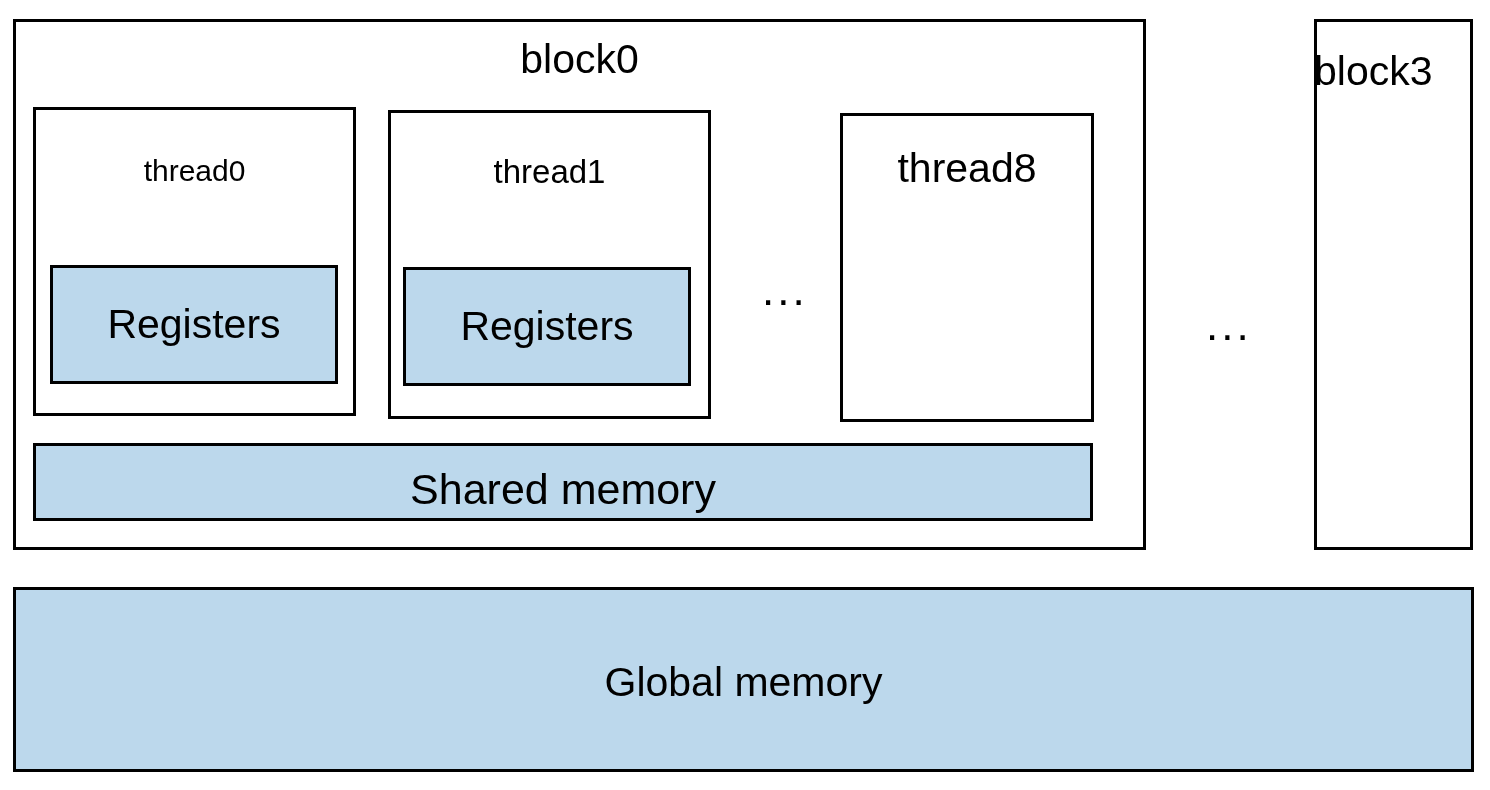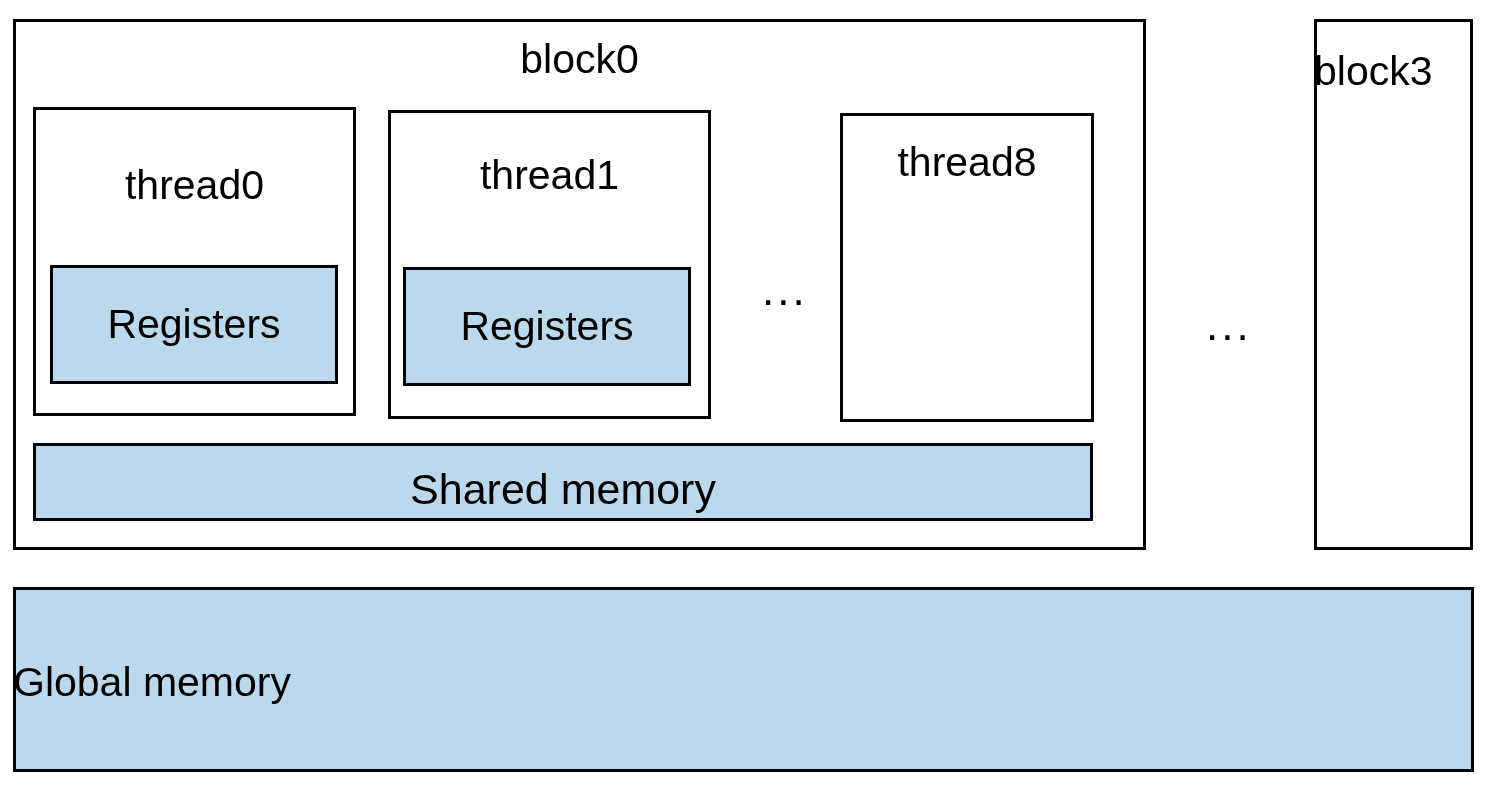--- a/index.html
+++ b/index.html
@@ -53,24 +53,24 @@
   }
   
   #thread0-box {
     left: 33px;
     top: 107px;
     width: 323px;
     height: 309px;
   }
   #thread0-label {
     left: 33px;
-    top: 165px;
-    width: 323px;
-    text-align: center;
-    font-size: 41px;
+    top: 156px;
+    width: 323px;
+    text-align: center;
+    font-size: 30px;
   }
   #registers0-box {
     left: 50px;
     top: 265px;
     width: 288px;
     height: 119px;
   }
   #registers0-label {
     left: 50px;
     top: 304px;
@@ -83,21 +83,21 @@
     left: 388px;
     top: 110px;
     width: 323px;
     height: 309px;
   }
   #thread1-label {
     left: 388px;
     top: 155px;
     width: 323px;
     text-align: center;
-    font-size: 41px;
+    font-size: 33px;
   }
   #registers1-box {
     left: 403px;
     top: 267px;
     width: 288px;
     height: 119px;
   }
   #registers1-label {
     left: 403px;
     top: 306px;
@@ -107,21 +107,21 @@
   }
   
   #thread8-box {
     left: 840px;
     top: 113px;
     width: 254px;
     height: 309px;
   }
   #thread8-label {
     left: 840px;
-    top: 142px;
+    top: 148px;
     width: 254px;
     text-align: center;
     font-size: 41px;
   }
   
   .ellipsis {
     position: absolute;
     font-size: 44px;
     letter-spacing: 3px;
     color: #000000;
@@ -166,21 +166,21 @@
   #global-memory-box {
     left: 13px;
     top: 587px;
     width: 1461px;
     height: 185px;
   }
   #global-memory-label {
     left: 13px;
     top: 662px;
     width: 1461px;
-    text-align: left;
+    text-align: center;
     font-size: 41px;
   }
 </style>
 </head>
 <body>
 
 <div id="canvas">
 
   <div class="box" id="block0-box"></div>
   <div class="label" id="block0-label">block0</div>

